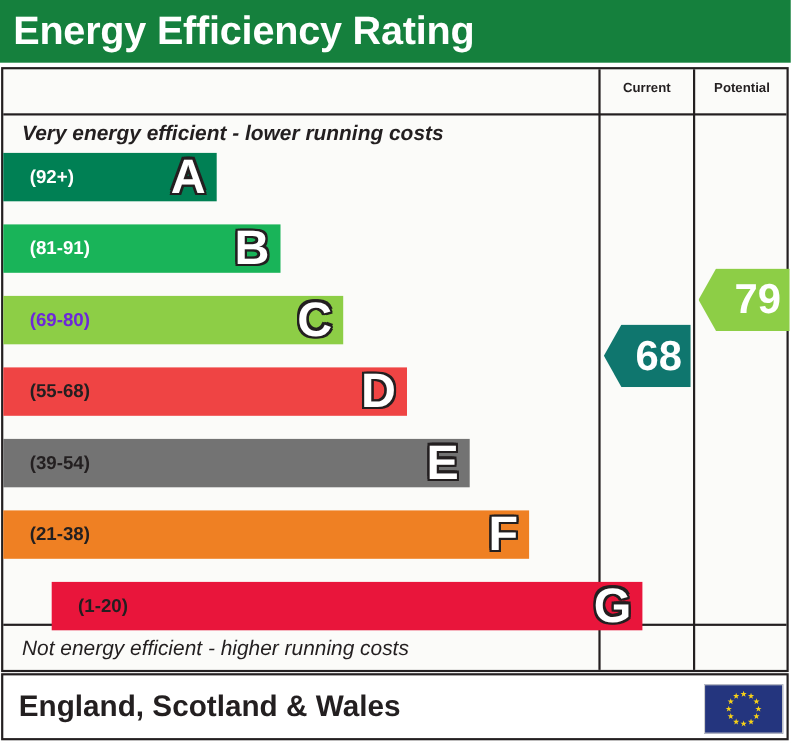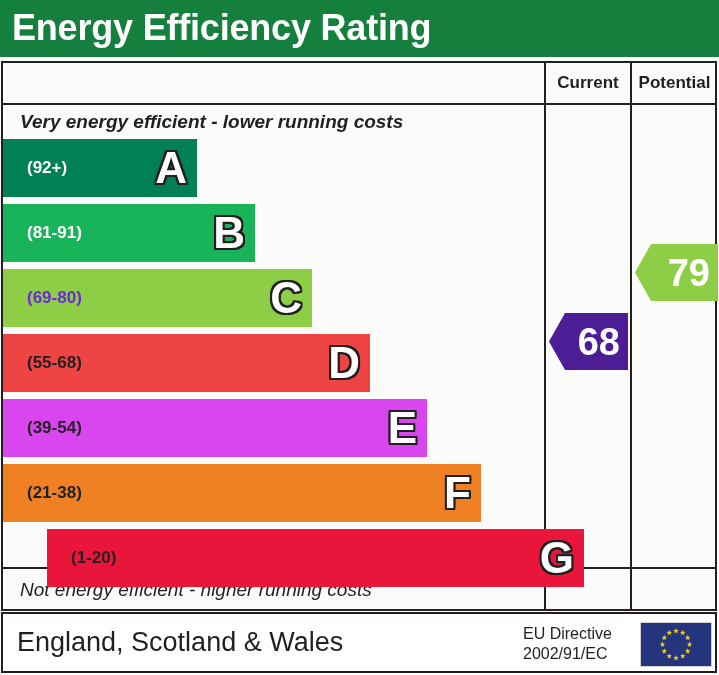--- a/index.html
+++ b/index.html
@@ -67,21 +67,21 @@
     position: absolute;
     left: 0; right: 0;
     bottom: 40px;
     height: 2px;
     background: #231f20;
   }
 
   .col-head {
     position: absolute;
     top: 10px;
-    font-size: 17px;
+    font-size: 12px;
     font-weight: bold;
     color: #231f20;
     text-align: center;
     white-space: nowrap;
   }
   .col-head.current { left: 543px; width: 84px; }
   .col-head.potential { left: 629px; width: 85px; }
 
   
   .caption {
@@ -92,21 +92,21 @@
     color: #231f20;
     white-space: nowrap;
   }
   .caption.top { top: 48px; font-weight: bold; }
   .caption.bottom { bottom: 8px; }
 
   
   .band {
     position: absolute;
     left: 0;
-    height: 58px;
+    height: 44px;
     text-align: center;
   }
   .band-range {
     position: absolute;
     left: 24px;
     top: 50%;
     transform: translateY(-50%);
     font-size: 17px;
     font-weight: bold;
     white-space: nowrap;
@@ -154,21 +154,21 @@
     left: 1px; top: 612px;
     width: 716px; height: 61px;
     border: 2px solid #231f20;
     box-sizing: border-box;
     background: #ffffff;
   }
   .region-text {
     position: absolute;
     left: 14px; top: 13px;
     font-size: 27px;
-    font-weight: normal;
+    font-weight: bold;
     color: #231f20;
     white-space: nowrap;
   }
   .directive {
     position: absolute;
     left: 520px; top: 10px;
     width: 108px;
     font-size: 16px;
     color: #231f20;
     line-height: 1.25;
@@ -216,49 +216,45 @@
           <span class="band-letter">B</span>
         </div>
         <div class="band" style="top: 206px; width: 309px; background: rgb(141, 206, 70);">
           <span class="band-range" style="color: #6d28d9;">(69-80)</span>
           <span class="band-letter">C</span>
         </div>
         <div class="band" style="top: 271px; width: 367px; background: #ef4444;">
           <span class="band-range" style="color: rgb(35, 31, 32);">(55-68)</span>
           <span class="band-letter">D</span>
         </div>
-        <div class="band" style="top: 336px; width: 424px; background: #d946ef;">
+        <div class="band" style="top: 336px; width: 424px; background: #737373;">
           <span class="band-range" style="color: rgb(35, 31, 32);">(39-54)</span>
           <span class="band-letter">E</span>
         </div>
         <div class="band" style="top: 401px; width: 478px; background: rgb(239, 128, 35);">
           <span class="band-range" style="color: rgb(35, 31, 32);">(21-38)</span>
           <span class="band-letter">F</span>
         </div>
         <div class="band" style="top: 466px; width: 537px; background: rgb(233, 21, 59); margin-left: 44px;">
           <span class="band-range" style="color: rgb(35, 31, 32);">(1-20)</span>
           <span class="band-letter">G</span>
         </div>
       </div>
     <div id="ratings-layer">
-        <div class="rating-arrow" style="left: 546px; top: 250px; width: 79px; background: #4c1d95;">
+        <div class="rating-arrow" style="left: 546px; top: 232px; width: 79px; background: #0f766e;">
           <span class="val">68</span>
         </div>
         <div class="rating-arrow" style="left: 632px; top: 181px; width: 83px; background: rgb(141, 206, 70);">
           <span class="val">79</span>
         </div>
       </div>
   </div>
 
   <div class="footer-frame">
     <div class="region-text">England, Scotland &amp; Wales</div>
-    <div class="directive">
-      <div>EU Directive</div>
-      <div>2002/91/EC</div>
-    </div>
     <div class="eu-flag">
       <svg width="70" height="43" viewBox="0 0 70 43" aria-hidden="true">
           <g id="eu-stars">
             <polygon points="35.00,5.00 35.71,7.03 37.85,7.07 36.14,8.37 36.76,10.43 35.00,9.20 33.24,10.43 33.86,8.37 32.15,7.07 34.29,7.03" fill="#f7d117"></polygon>
             <polygon points="41.75,6.81 42.46,8.84 44.60,8.88 42.89,10.18 43.51,12.24 41.75,11.01 39.99,12.24 40.61,10.18 38.90,8.88 41.04,8.84" fill="#f7d117"></polygon>
             <polygon points="46.69,11.75 47.40,13.78 49.54,13.82 47.83,15.12 48.45,17.18 46.69,15.95 44.93,17.18 45.55,15.12 43.84,13.82 45.99,13.78" fill="#f7d117"></polygon>
             <polygon points="48.50,18.50 49.21,20.53 51.35,20.57 49.64,21.87 50.26,23.93 48.50,22.70 46.74,23.93 47.36,21.87 45.65,20.57 47.79,20.53" fill="#f7d117"></polygon>
             <polygon points="46.69,25.25 47.40,27.28 49.54,27.32 47.83,28.62 48.45,30.68 46.69,29.45 44.93,30.68 45.55,28.62 43.84,27.32 45.99,27.28" fill="#f7d117"></polygon>
             <polygon points="41.75,30.19 42.46,32.22 44.60,32.26 42.89,33.56 43.51,35.62 41.75,34.39 39.99,35.62 40.61,33.56 38.90,32.26 41.04,32.22" fill="#f7d117"></polygon>
             <polygon points="35.00,32.00 35.71,34.03 37.85,34.07 36.14,35.37 36.76,37.43 35.00,36.20 33.24,37.43 33.86,35.37 32.15,34.07 34.29,34.03" fill="#f7d117"></polygon>

